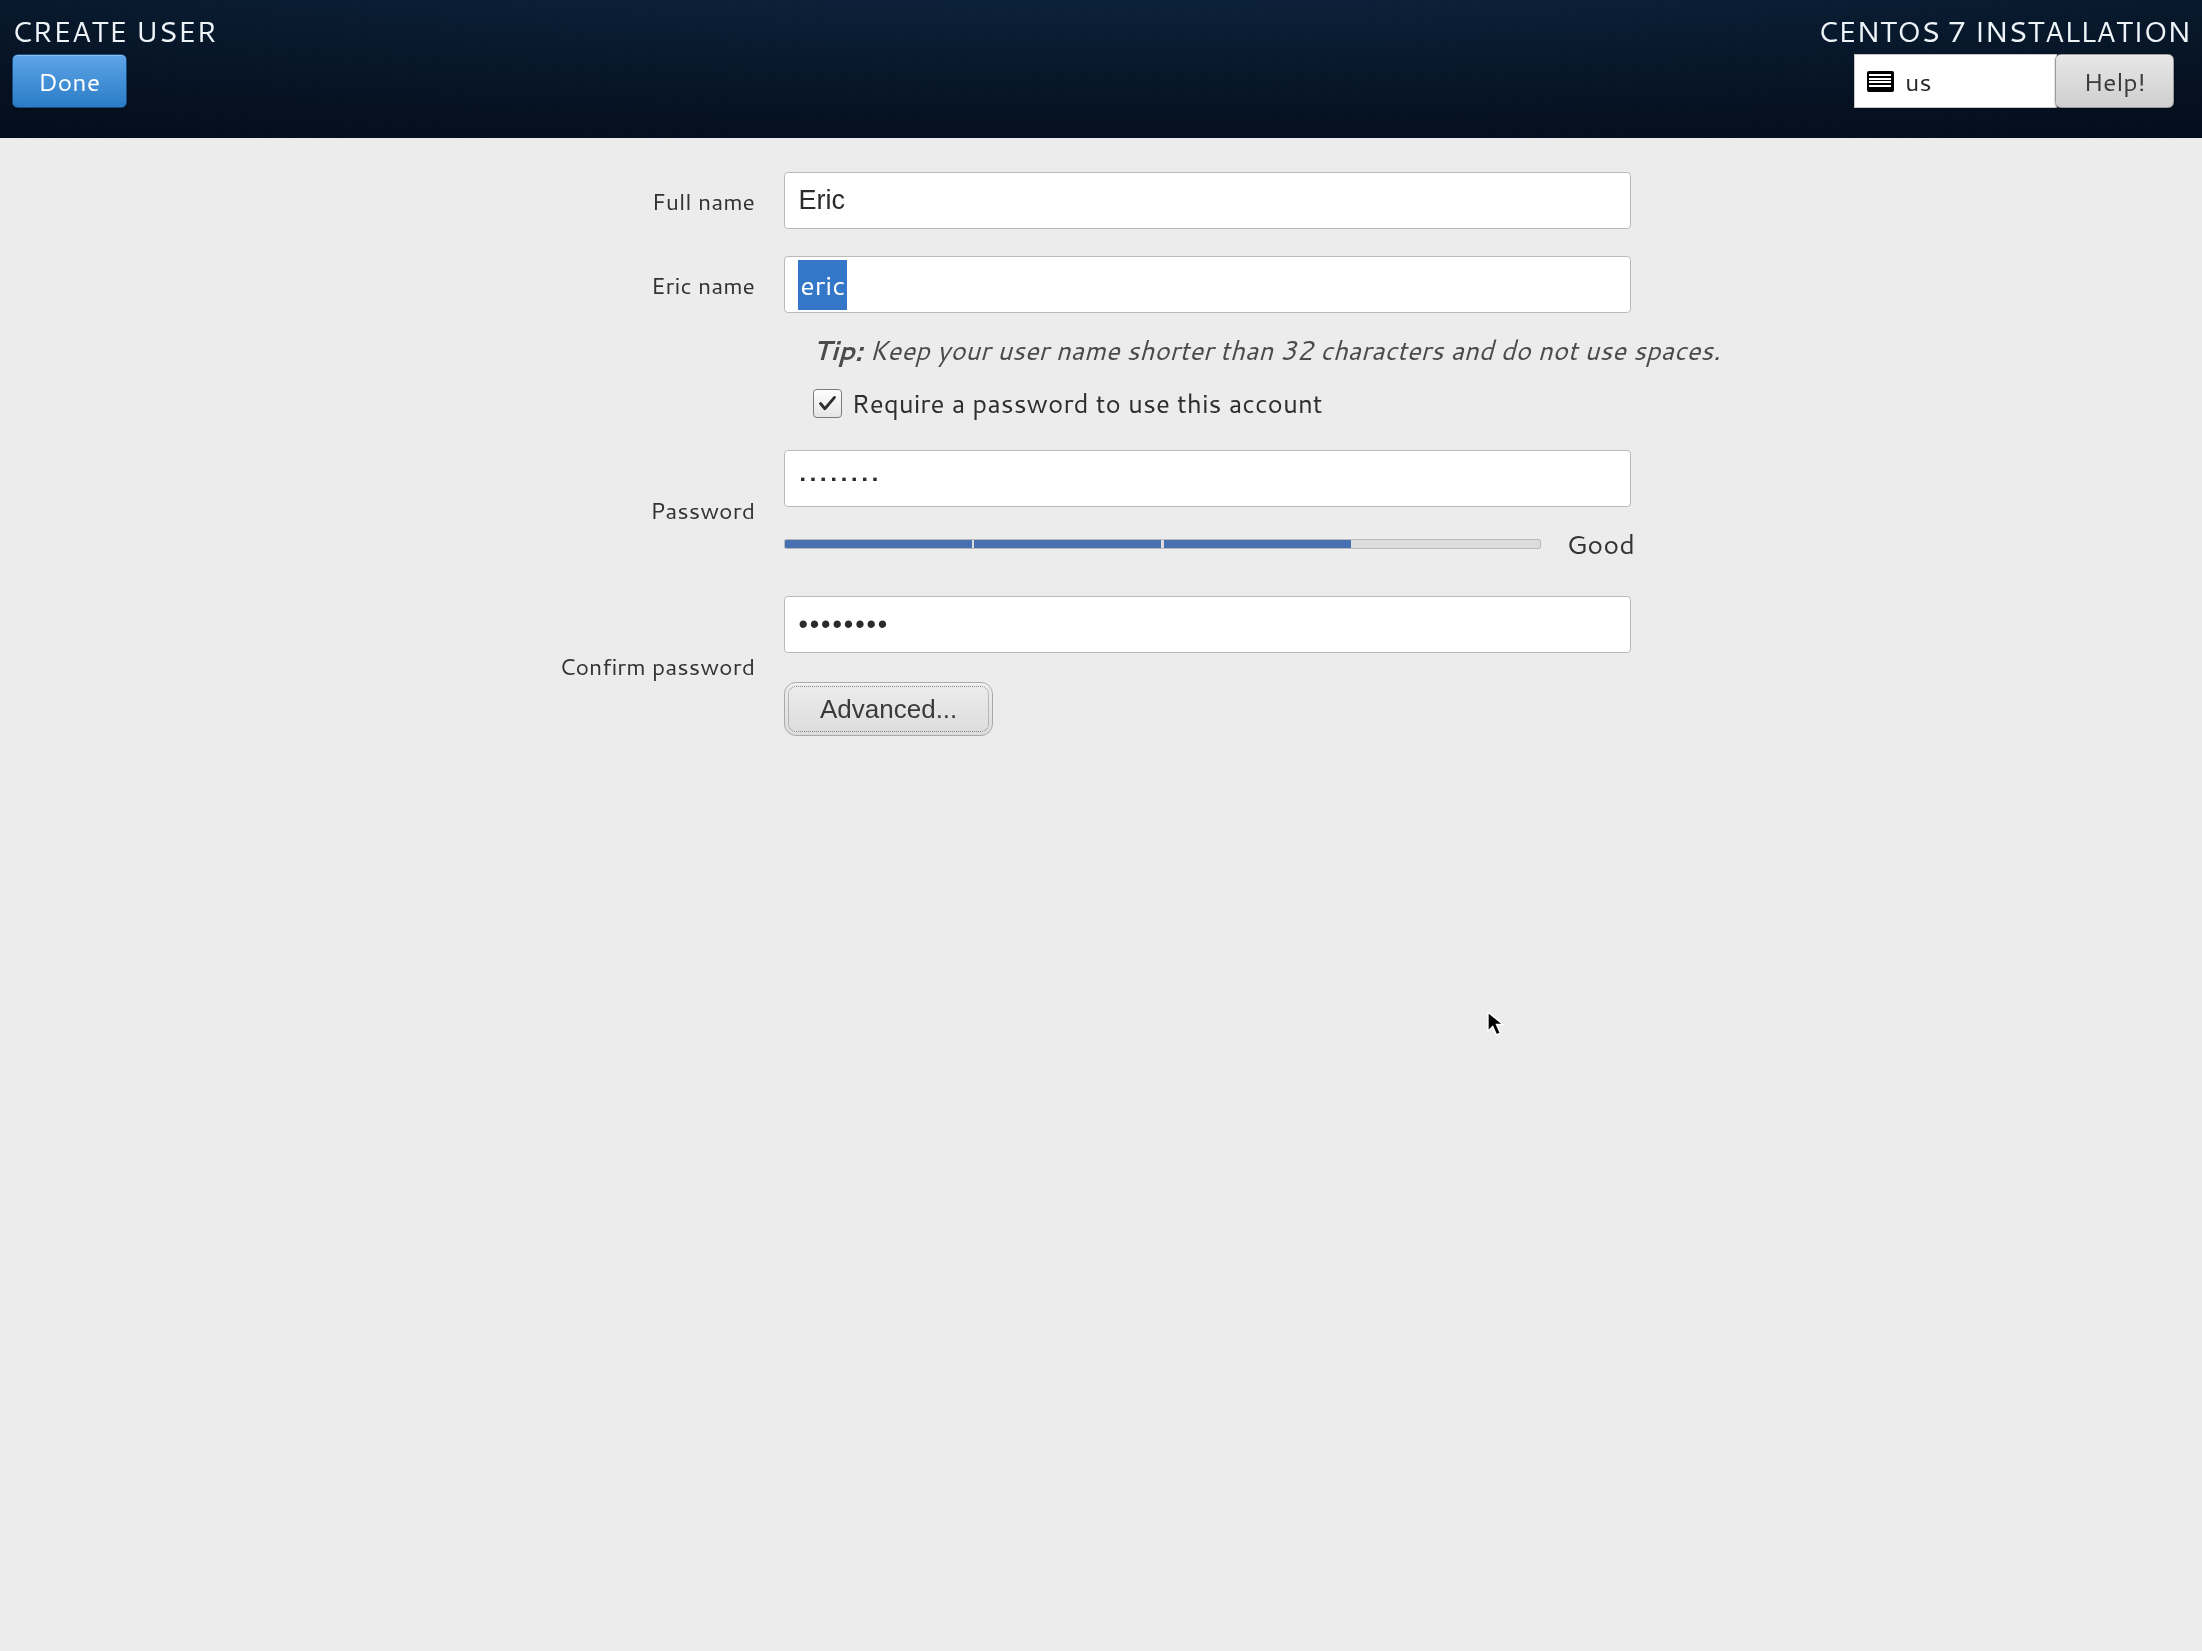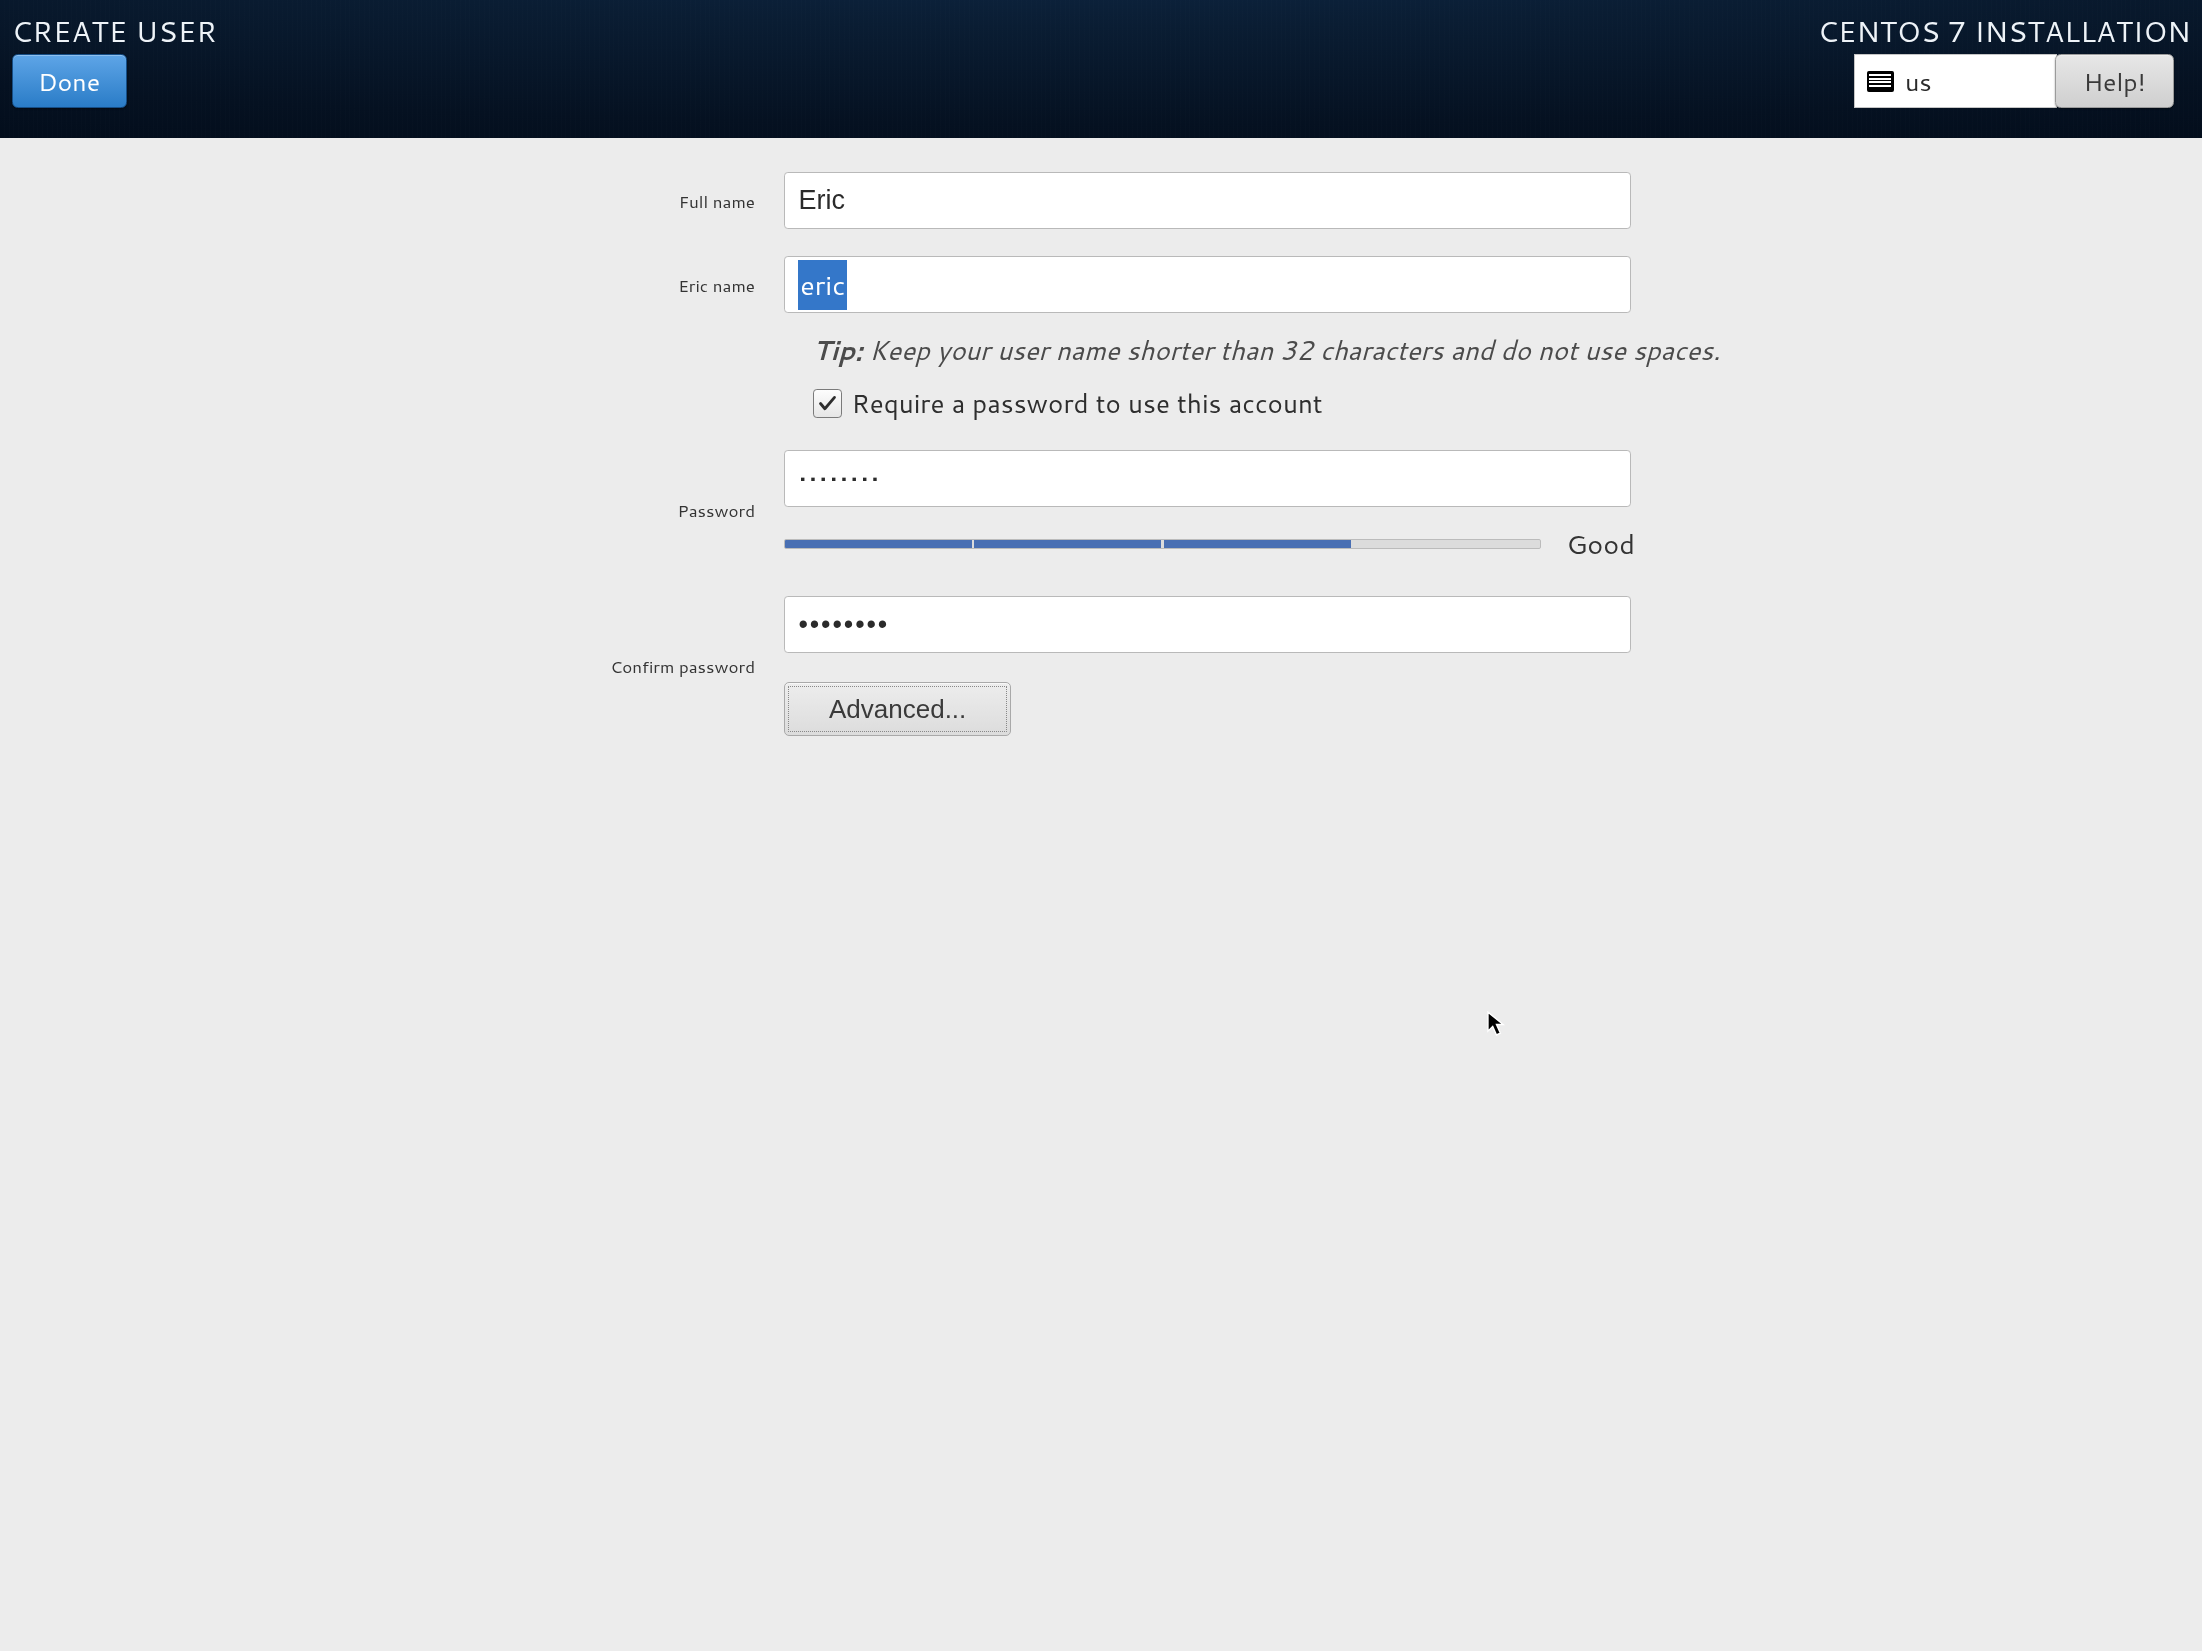--- a/index.html
+++ b/index.html
@@ -101,21 +101,21 @@
   }
   .row {
     display: flex;
     align-items: center;
     margin-bottom: 27px;
   }
   .row .lbl {
     width: 784px;
     text-align: right;
     padding-right: 29px;
-    font-size: 17px;
+    font-size: 23px;
     color: #333;
   }
   .row .field {
     width: 860px;
     display: flex;
     flex-direction: column;
     align-items: flex-start;
   }
   input[type=text], input[type=password] {
     width: 847px;
@@ -192,26 +192,26 @@
   .strength-bar .seg:last-child { margin-right:0; }
   .strength-bar .seg.empty { background: transparent; }
   .strength-label {
     font-size: 27px;
     color: #333;
     margin-left: 12px;
   }
   .advanced-btn {
     margin-top: 29px;
     height: 54px;
-    padding: 0 44px;
+    padding: 0 35px;
     font-size: 26px;
     color: #3a3a3a;
     background: linear-gradient(#ededed,#dcdcdc);
     border: 1px solid #a9a9a9;
-    border-radius: 5px;
+    border-radius: 12px;
     box-shadow: inset 0 1px 0 rgba(255,255,255,0.6);
     outline: 1.9px dotted #888;
     outline-offset: -5.7px;
     cursor:pointer;
   }
 
   .cursor {
     position:absolute;
     width: 19px; height: 27px;
     pointer-events:none;

